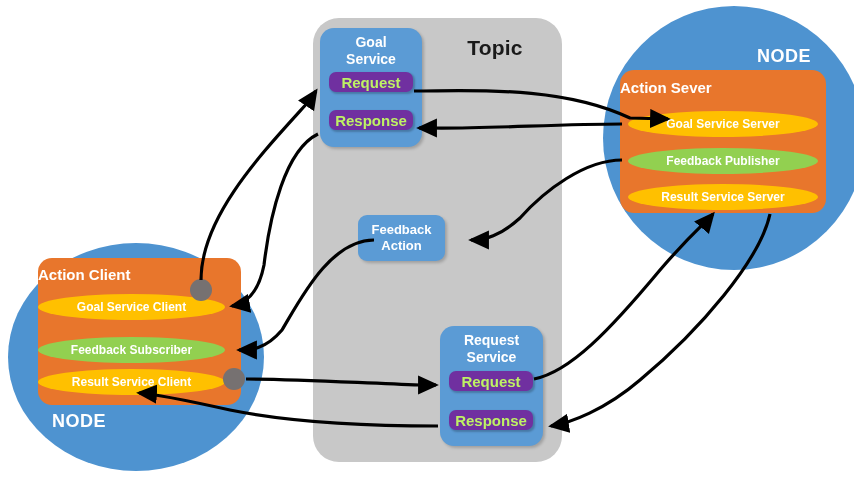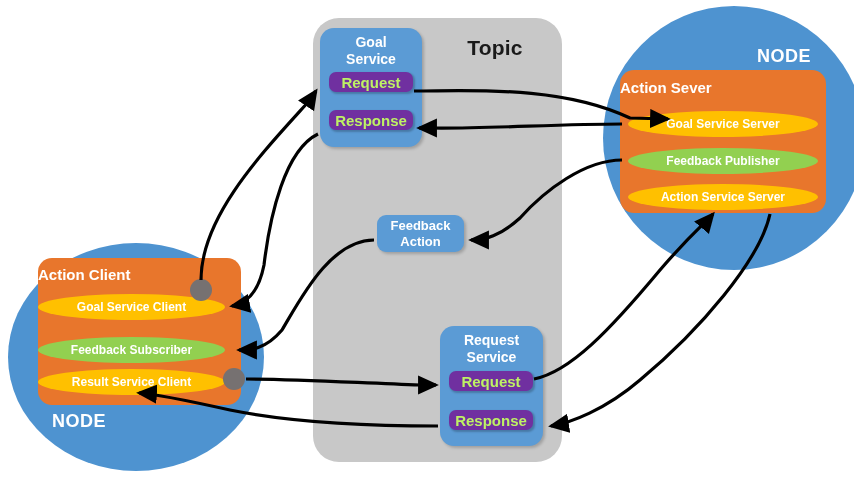--- a/index.html
+++ b/index.html
@@ -71,24 +71,24 @@
     justify-content: center;
     box-shadow: 1.5px 1.5px 2px rgba(0,0,0,0.22);
   }
 
   #goal-service   { left: 320px; top: 28px;  width: 102px; height: 119px; }
   #result-service { left: 440px; top: 326px; width: 103px; height: 120px; }
 
   
   .topic-box {
     position: absolute;
-    left: 377px;
+    left: 358px;
     top: 215px;
     width: 87px;
-    height: 37px;
+    height: 46px;
     background: #5b9bd5;
     border-radius: 9px;
     color: #ffffff;
     font-size: 13px;
     font-weight: bold;
     line-height: 16px;
     display: flex;
     align-items: center;
     justify-content: center;
     text-align: center;
@@ -197,21 +197,21 @@
     <div class="pill yellow" id="pill-goal-client">Goal Service Client</div>
     <div class="pill yellow" id="pill-result-client">Result Service Client</div>
     <div class="pill green" id="pill-feedback-client">Feedback Subscriber</div>
   </div>
   <div class="node-label" id="node-label-client">NODE</div>
 
   <div class="orange-panel" id="panel-server">
     <div class="panel-title">Action Sever</div>
     <div class="pill green" id="pill-feedback-server">Feedback Publisher</div>
     <div class="pill yellow" id="pill-goal-server">Goal Service Server</div>
-    <div class="pill yellow" id="pill-result-server">Action Service Server</div>
+    <div class="pill yellow" id="pill-result-server">Result Service Server</div>
   </div>
   <div class="node-label" id="node-label-server">NODE</div>
 
   <div class="service-box" id="goal-service">
     <div class="service-title">
       <span>Goal</span><br>
       <span>Service</span>
     </div>
     <div class="rr-chip" style="top:44px;">Request</div>
     <div class="rr-chip" style="top:82px;">Response</div>

